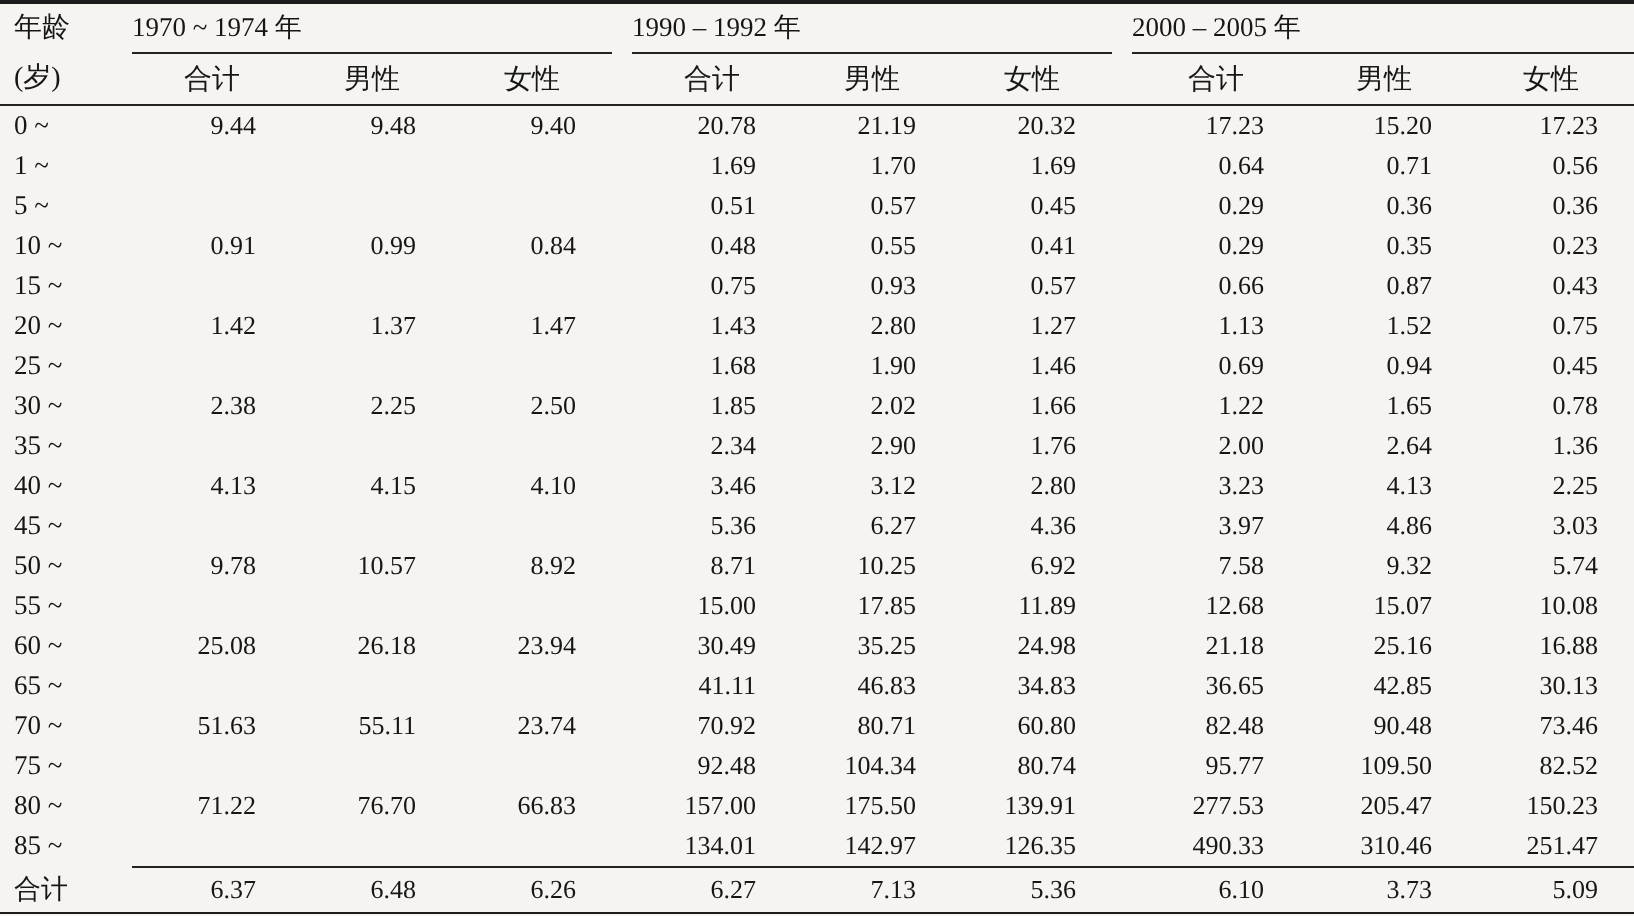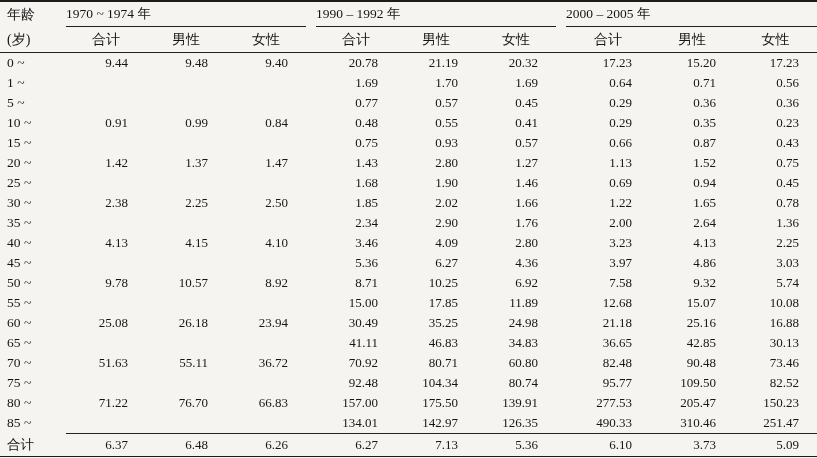--- a/index.html
+++ b/index.html
@@ -123,21 +123,21 @@
         <td class="num">0.64</td>
         <td class="num">0.71</td>
         <td class="num">0.56</td>
       </tr>
       <tr>
         <td class="age">5 ~</td>
         <td class="num"></td>
         <td class="num"></td>
         <td class="num"></td>
         <td class="spacer"></td>
-        <td class="num">0.77</td>
+        <td class="num">0.51</td>
         <td class="num">0.57</td>
         <td class="num">0.45</td>
         <td class="spacer"></td>
         <td class="num">0.29</td>
         <td class="num">0.36</td>
         <td class="num">0.36</td>
       </tr>
       <tr>
         <td class="age">10 ~</td>
         <td class="num">0.91</td>
@@ -222,21 +222,21 @@
         <td class="num">2.64</td>
         <td class="num">1.36</td>
       </tr>
       <tr>
         <td class="age">40 ~</td>
         <td class="num">4.13</td>
         <td class="num">4.15</td>
         <td class="num">4.10</td>
         <td class="spacer"></td>
         <td class="num">3.46</td>
-        <td class="num">4.09</td>
+        <td class="num">3.12</td>
         <td class="num">2.80</td>
         <td class="spacer"></td>
         <td class="num">3.23</td>
         <td class="num">4.13</td>
         <td class="num">2.25</td>
       </tr>
       <tr>
         <td class="age">45 ~</td>
         <td class="num"></td>
         <td class="num"></td>
@@ -303,21 +303,21 @@
         <td class="num">34.83</td>
         <td class="spacer"></td>
         <td class="num">36.65</td>
         <td class="num">42.85</td>
         <td class="num">30.13</td>
       </tr>
       <tr>
         <td class="age">70 ~</td>
         <td class="num">51.63</td>
         <td class="num">55.11</td>
-        <td class="num">36.72</td>
+        <td class="num">23.74</td>
         <td class="spacer"></td>
         <td class="num">70.92</td>
         <td class="num">80.71</td>
         <td class="num">60.80</td>
         <td class="spacer"></td>
         <td class="num">82.48</td>
         <td class="num">90.48</td>
         <td class="num">73.46</td>
       </tr>
       <tr>

